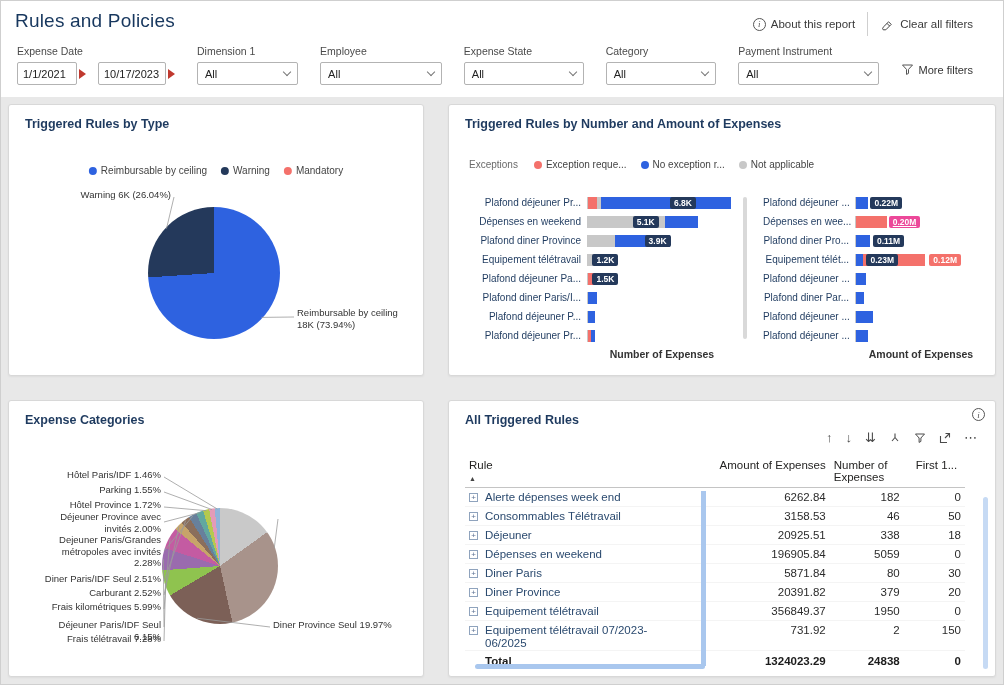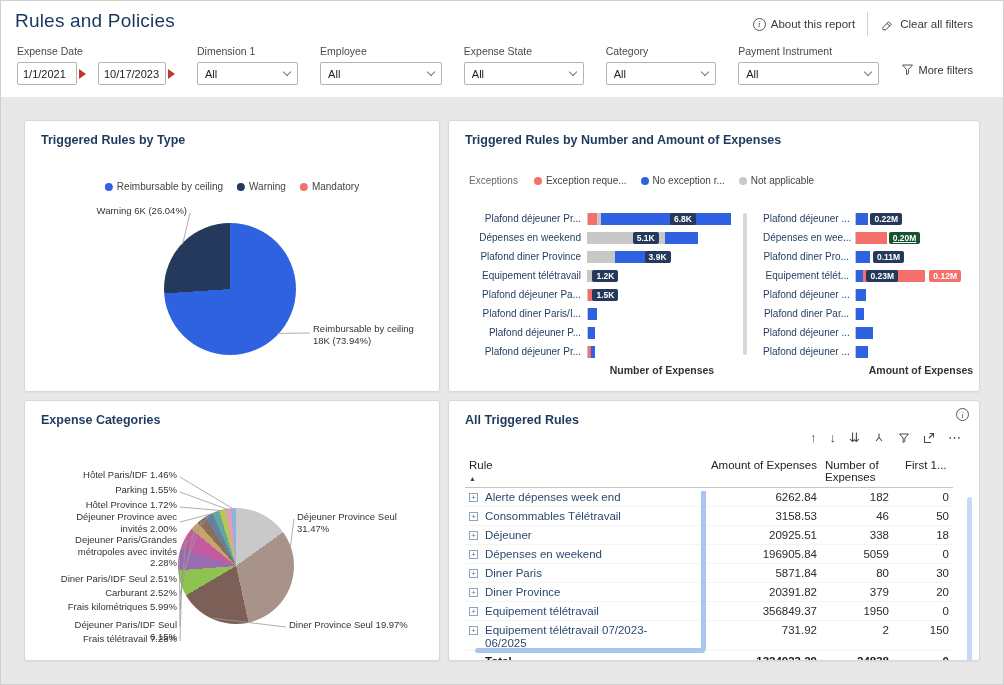--- a/index.html
+++ b/index.html
@@ -21,21 +21,21 @@
   .flabel{font-size:10.5px;color:#4a4a4a;margin-bottom:5px}
   .dates{display:flex;gap:12px}
   .date-wrap{display:flex;align-items:center;gap:2px}
   .date-input{height:23px;border:1px solid #b3b3b3;border-radius:2px;font-size:11px;padding:0 5px;display:flex;align-items:center;background:#fff;color:#222}
   .err-tri{width:0;height:0;border-top:5px solid transparent;border-bottom:5px solid transparent;border-left:7px solid #c0392f}
   .dropdown{height:23px;border:1px solid #b3b3b3;border-radius:2px;background:#fff;display:flex;align-items:center;justify-content:space-between;padding:0 7px;font-size:11px;color:#222;cursor:pointer}
   .chev{width:6px;height:6px;border-right:1.4px solid #777;border-bottom:1.4px solid #777;transform:rotate(45deg);margin-top:-3px}
   .more-filters{display:inline-flex;align-items:center;gap:5px;font-size:11px;color:#333;margin-top:18px;cursor:pointer;white-space:nowrap}
 
   
-  .main{flex:1;background:#e8e8e8;padding:23px;display:grid;grid-template-columns:416px 1fr;grid-template-rows:272px 1fr;gap:8px}
+  .main{flex:1;background:#e8e8e8;padding:7px;display:grid;grid-template-columns:416px 1fr;grid-template-rows:272px 1fr;gap:24px}
   .card{background:#fff;border:1px solid #d8d8d8;border-radius:3px;position:relative;overflow:hidden;box-shadow:0 1px 2px rgba(0,0,0,.05)}
   .card-title{font-size:12.5px;font-weight:700;color:#1e3a5f;padding:12px 16px 0 16px;position:relative;z-index:3}
   .chart-area{position:absolute;inset:0;z-index:1}
   .ov{position:absolute;left:0;top:0;width:100%;height:100%;pointer-events:none}
 
   
   .legend{position:absolute;display:flex;align-items:center;gap:14px;font-size:10px;color:#444;white-space:nowrap}
   .leg-item{display:inline-flex;align-items:center;cursor:pointer}
   .leg-title{color:#6a6a6a;margin-right:2px}
   .dot{width:8px;height:8px;border-radius:50%;margin-right:4px;flex:none}
@@ -306,21 +306,21 @@
                 </div>
                 <span class="bar-pill" style="left: 11%; background: rgb(36, 57, 91);">0.22M</span>
               </div>
             </div>
             <div class="bar-row">
               <div class="bar-label" style="width: 92px;">Dépenses en wee...</div>
               <div class="bar-track">
                 <div class="bar-fill">
                   <div class="bar-seg" style="width: 24%; background: rgb(244, 113, 107);"></div>
                 </div>
-                <span class="bar-pill" style="left: 25%; background: #14532d; text-decoration: underline;">0.20M</span>
+                <span class="bar-pill" style="left: 25%; background: #ec4899; text-decoration: underline;">0.20M</span>
               </div>
             </div>
             <div class="bar-row">
               <div class="bar-label" style="width: 92px;">Plafond diner Pro...</div>
               <div class="bar-track">
                 <div class="bar-fill">
                   <div class="bar-seg" style="width: 11%; background: rgb(46, 98, 224);"></div>
                 </div>
                 <span class="bar-pill" style="left: 13%; background: rgb(36, 57, 91);">0.11M</span>
               </div>
@@ -397,21 +397,20 @@
       <div class="pie-label" style="top: 68px; right: 262px; text-align: right; max-width: 118px; margin-left: 16px;">Hôtel Paris/IDF 1.46%</div>
           <div class="pie-label" style="top: 83px; right: 262px; text-align: right; max-width: 118px;">Parking 1.55%</div>
           <div class="pie-label" style="top: 98px; right: 262px; text-align: right; max-width: 118px;">Hôtel Province 1.72%</div>
           <div class="pie-label" style="top: 110px; right: 262px; text-align: right; max-width: 118px;">Déjeuner Province avec invités 2.00%</div>
           <div class="pie-label" style="top: 133px; right: 262px; text-align: right; max-width: 118px;">Dejeuner Paris/Grandes métropoles avec invités 2.28%</div>
           <div class="pie-label" style="top: 172px; right: 262px; text-align: right; max-width: 118px;">Diner Paris/IDF Seul 2.51%</div>
           <div class="pie-label" style="top: 186px; right: 262px; text-align: right; max-width: 118px;">Carburant 2.52%</div>
           <div class="pie-label" style="top: 200px; right: 262px; text-align: right; max-width: 118px;">Frais kilométriques 5.99%</div>
           <div class="pie-label" style="top: 218px; right: 262px; text-align: right; max-width: 118px;">Déjeuner Paris/IDF Seul 6.15%</div>
           <div class="pie-label" style="top: 232px; right: 262px; text-align: right; max-width: 118px;">Frais télétravail 7.28%</div>
-          <div class="pie-label" style="top: 110px; left: 272px; text-align: left; max-width: 120px;">Déjeuner Province Seul 31.47%</div>
           <div class="pie-label" style="top: 218px; left: 264px; text-align: left; max-width: 124px;">Diner Province Seul 19.97%</div>
         </div>
     </section>
 
     <section class="card">
       <div class="card-title">All Triggered Rules</div>
       <span class="card-info info-circ">i</span>
       <div class="toolbar">
         <span class="tb-ic">↑</span>
         <span class="tb-ic">↓</span>

